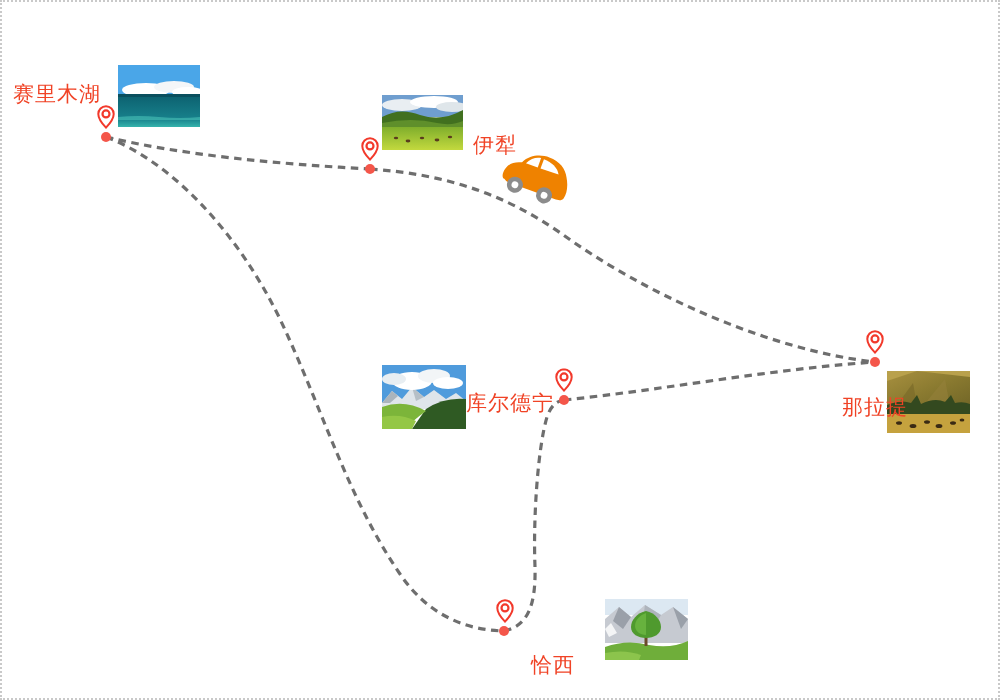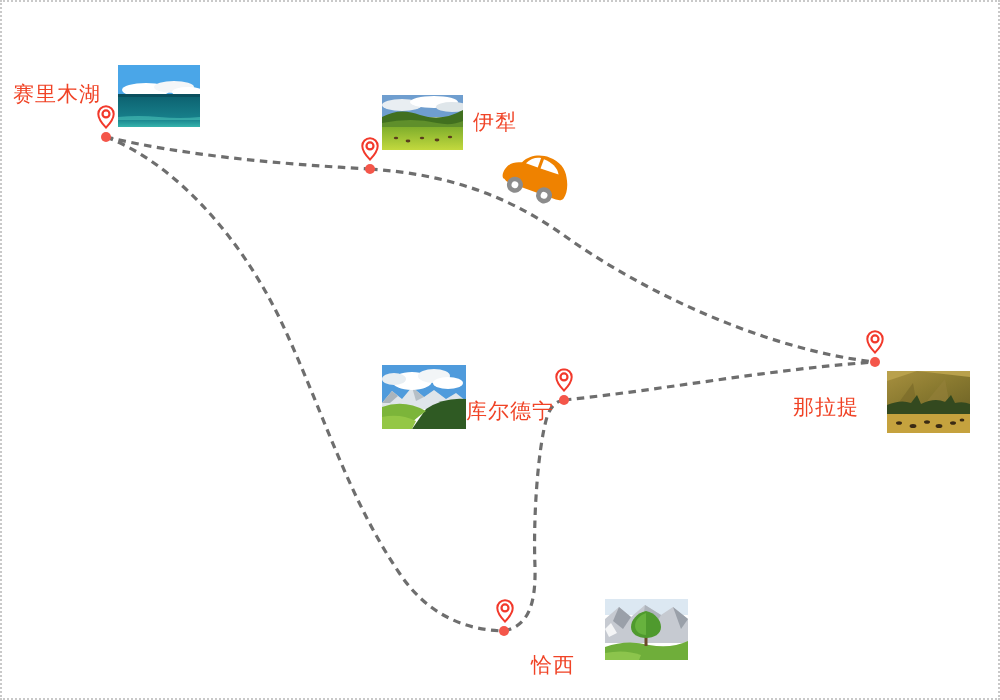--- a/index.html
+++ b/index.html
@@ -74,21 +74,21 @@
     <path d="M0 34 L0 28 Q 30 22 55 28 Q 70 31 81 26 L81 34 Z" fill="#5f8f2b"></path>
     <rect y="32" width="81" height="23" fill="url(#g-meadow)"></rect>
     <g fill="#5a3c1e">
       <ellipse cx="14" cy="43" rx="2.2" ry="1.3"></ellipse>
         <ellipse cx="26" cy="46" rx="2.4" ry="1.4"></ellipse>
       <ellipse cx="40" cy="43" rx="2.2" ry="1.3"></ellipse>
         <ellipse cx="55" cy="45" rx="2.4" ry="1.4"></ellipse>
       <ellipse cx="68" cy="42" rx="2.2" ry="1.3"></ellipse>
     </g>
   </svg>
-  <div class="stop-label" style="left:471px;top:109px">伊犁</div>
+  <div class="stop-label" style="left:471px;top:132px">伊犁</div>
   <svg class="pin" style="left:359px;top:135px" viewBox="0 0 18 24">
     <path d="M9 1.2 C4.7 1.2 1.3 4.6 1.3 8.9 C1.3 14.5 9 22.6 9 22.6 C9 22.6 16.7 14.5 16.7 8.9 C16.7 4.6 13.3 1.2 9 1.2 Z" fill="#ffffff" stroke="#f2392b" stroke-width="2"></path>
     <circle cx="9" cy="8.9" r="3.5" fill="#ffffff" stroke="#f2392b" stroke-width="2.2"></circle>
   </svg>
   <div class="route-dot" style="left:363px;top:162px"></div>
 
   <svg class="car" style="left:502px;top:148px" width="90" height="78" viewBox="0 0 90 78">
     <g transform="rotate(20 34 24)">
       <path d="M 4 40 C 1 40 0 35 1.5 30 C 3.5 23 9 20 15 18.5 C 20 8 31 4.5 39 4.5 C 50 4.5 58 9.5 62 17.5 C 66.5 25 68 33 66.5 38 C 65.5 41.5 62 42 58 42 L 10 42 C 7 42 5.5 41 4 40 Z" fill="#ef8200"></path>
       <path d="M 19 18 C 22 11.5 27 8.5 31.5 8 L 31.5 18 Z" fill="#ffffff"></path>
@@ -106,21 +106,21 @@
     <path d="M0 38 L10 26 L16 31 L8 38 Z" fill="#aab4bc"></path>
     <path d="M30 22 L42 32 L34 36 Z" fill="#b6bfc6"></path>
     <ellipse cx="30" cy="16" rx="20" ry="9" fill="#ffffff"></ellipse>
     <ellipse cx="52" cy="11" rx="16" ry="7" fill="#f2f5f7"></ellipse>
     <ellipse cx="66" cy="18" rx="15" ry="6" fill="#ffffff"></ellipse>
     <ellipse cx="12" cy="14" rx="12" ry="6" fill="#e8eef2"></ellipse>
     <path d="M84 64 L84 34 Q 62 32 44 44 L30 64 Z" fill="#2f5a23"></path>
     <path d="M0 64 L0 42 Q 22 34 44 46 Q 30 56 24 64 Z" fill="#7cb53a"></path>
     <path d="M0 64 L0 52 Q 18 48 34 56 L30 64 Z" fill="#94c746"></path>
   </svg>
-  <div class="stop-label" style="left:464px;top:398px">库尔德宁</div>
+  <div class="stop-label" style="left:464px;top:390px">库尔德宁</div>
   <svg class="pin" style="left:553px;top:366px" viewBox="0 0 18 24">
     <path d="M9 1.2 C4.7 1.2 1.3 4.6 1.3 8.9 C1.3 14.5 9 22.6 9 22.6 C9 22.6 16.7 14.5 16.7 8.9 C16.7 4.6 13.3 1.2 9 1.2 Z" fill="#ffffff" stroke="#f2392b" stroke-width="2"></path>
     <circle cx="9" cy="8.9" r="3.5" fill="#ffffff" stroke="#f2392b" stroke-width="2.2"></circle>
   </svg>
   <div class="route-dot" style="left:557px;top:393px"></div>
 
   <svg class="photo" style="left:885px;top:369px" width="83" height="62" viewBox="0 0 83 62">
     <defs>
       <linearGradient id="g-hill" x1="0" y1="0" x2="1" y2="1">
         <stop offset="0" stop-color="#a8903f"></stop>
@@ -136,21 +136,21 @@
     <rect y="43" width="83" height="19" fill="#c5a23e"></rect>
     <g fill="#3a2a14">
       <ellipse cx="12" cy="52" rx="3" ry="1.8"></ellipse>
         <ellipse cx="26" cy="55" rx="3.4" ry="2"></ellipse>
       <ellipse cx="40" cy="51" rx="3" ry="1.8"></ellipse>
         <ellipse cx="52" cy="55" rx="3.4" ry="2"></ellipse>
       <ellipse cx="66" cy="52" rx="3" ry="1.8"></ellipse>
         <ellipse cx="75" cy="49" rx="2.4" ry="1.5"></ellipse>
     </g>
   </svg>
-  <div class="stop-label" style="left:791px;top:394px">那拉提</div>
+  <div class="stop-label" style="left:840px;top:394px">那拉提</div>
   <svg class="pin" style="left:864px;top:328px" viewBox="0 0 18 24">
     <path d="M9 1.2 C4.7 1.2 1.3 4.6 1.3 8.9 C1.3 14.5 9 22.6 9 22.6 C9 22.6 16.7 14.5 16.7 8.9 C16.7 4.6 13.3 1.2 9 1.2 Z" fill="#ffffff" stroke="#f2392b" stroke-width="2"></path>
     <circle cx="9" cy="8.9" r="3.5" fill="#ffffff" stroke="#f2392b" stroke-width="2.2"></circle>
   </svg>
   <div class="route-dot" style="left:868px;top:355px"></div>
 
   <svg class="photo" style="left:603px;top:597px" width="83" height="61" viewBox="0 0 83 61">
     <rect width="83" height="16" fill="#dce8f2"></rect>
     <path d="M0 44 L0 20 L14 8 L26 18 L40 6 L56 16 L68 8 L83 20 L83 44 Z" fill="#c6cad1"></path>
     <path d="M14 8 L26 18 L18 30 L8 22 Z" fill="#9aa0a9"></path>

